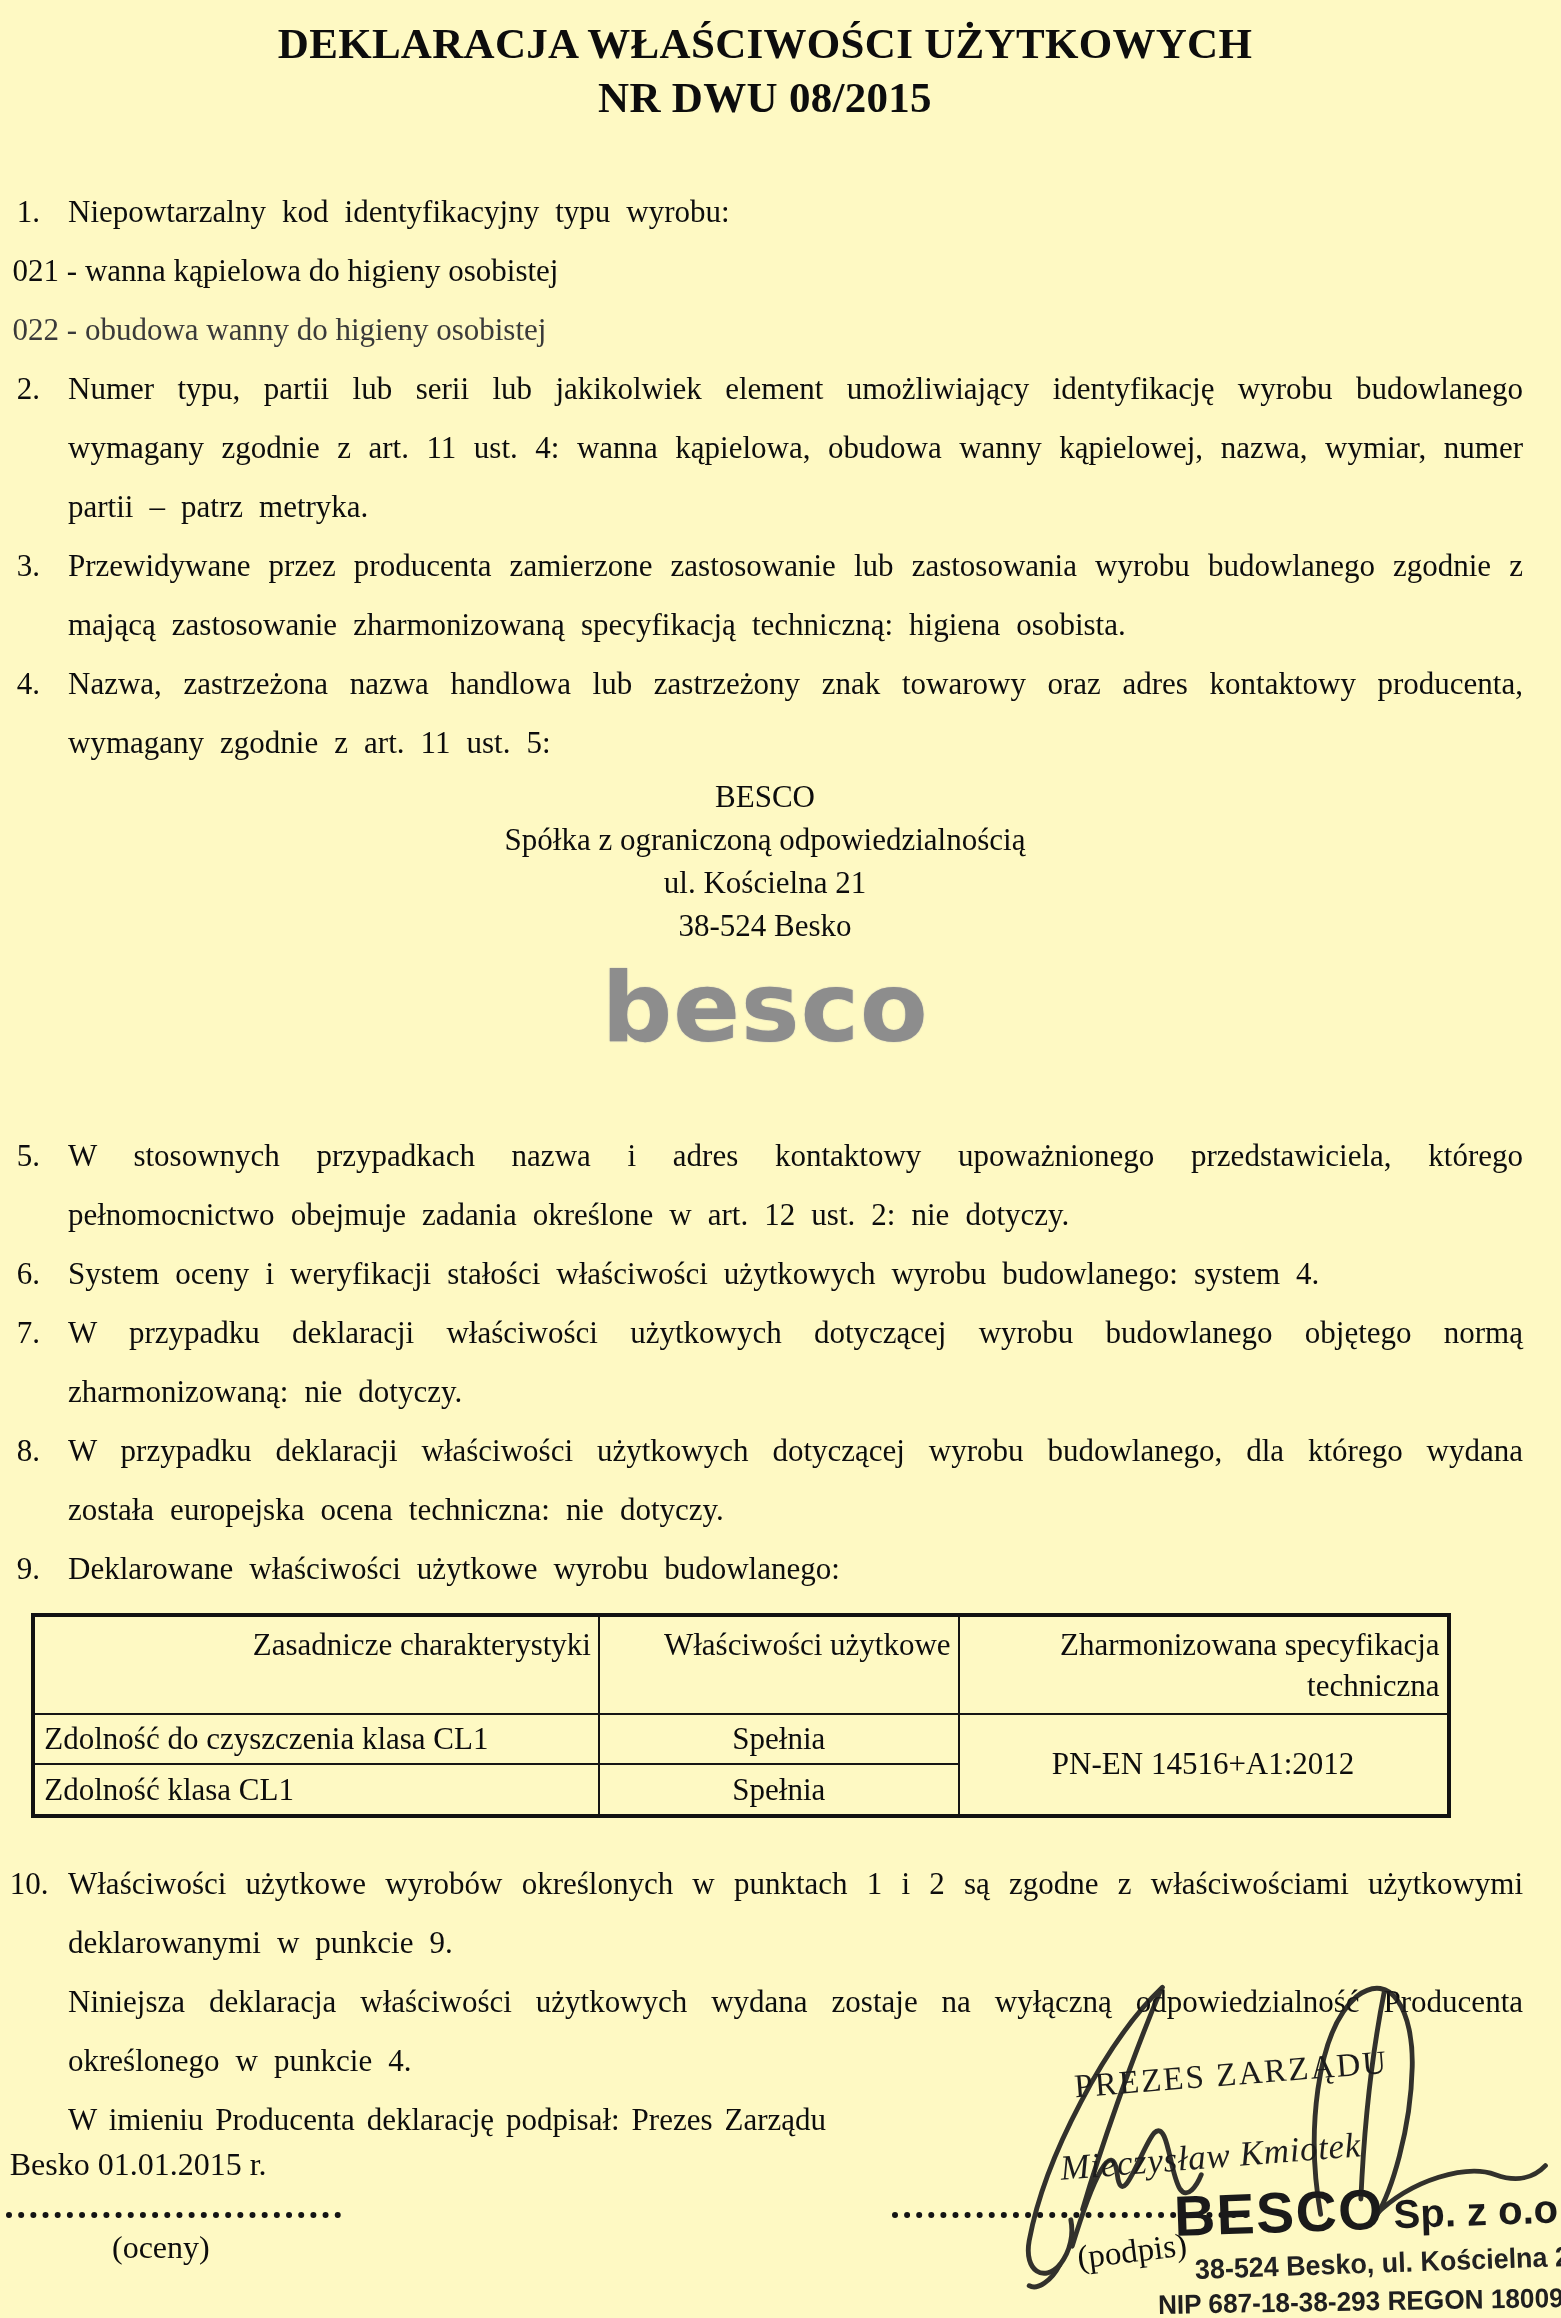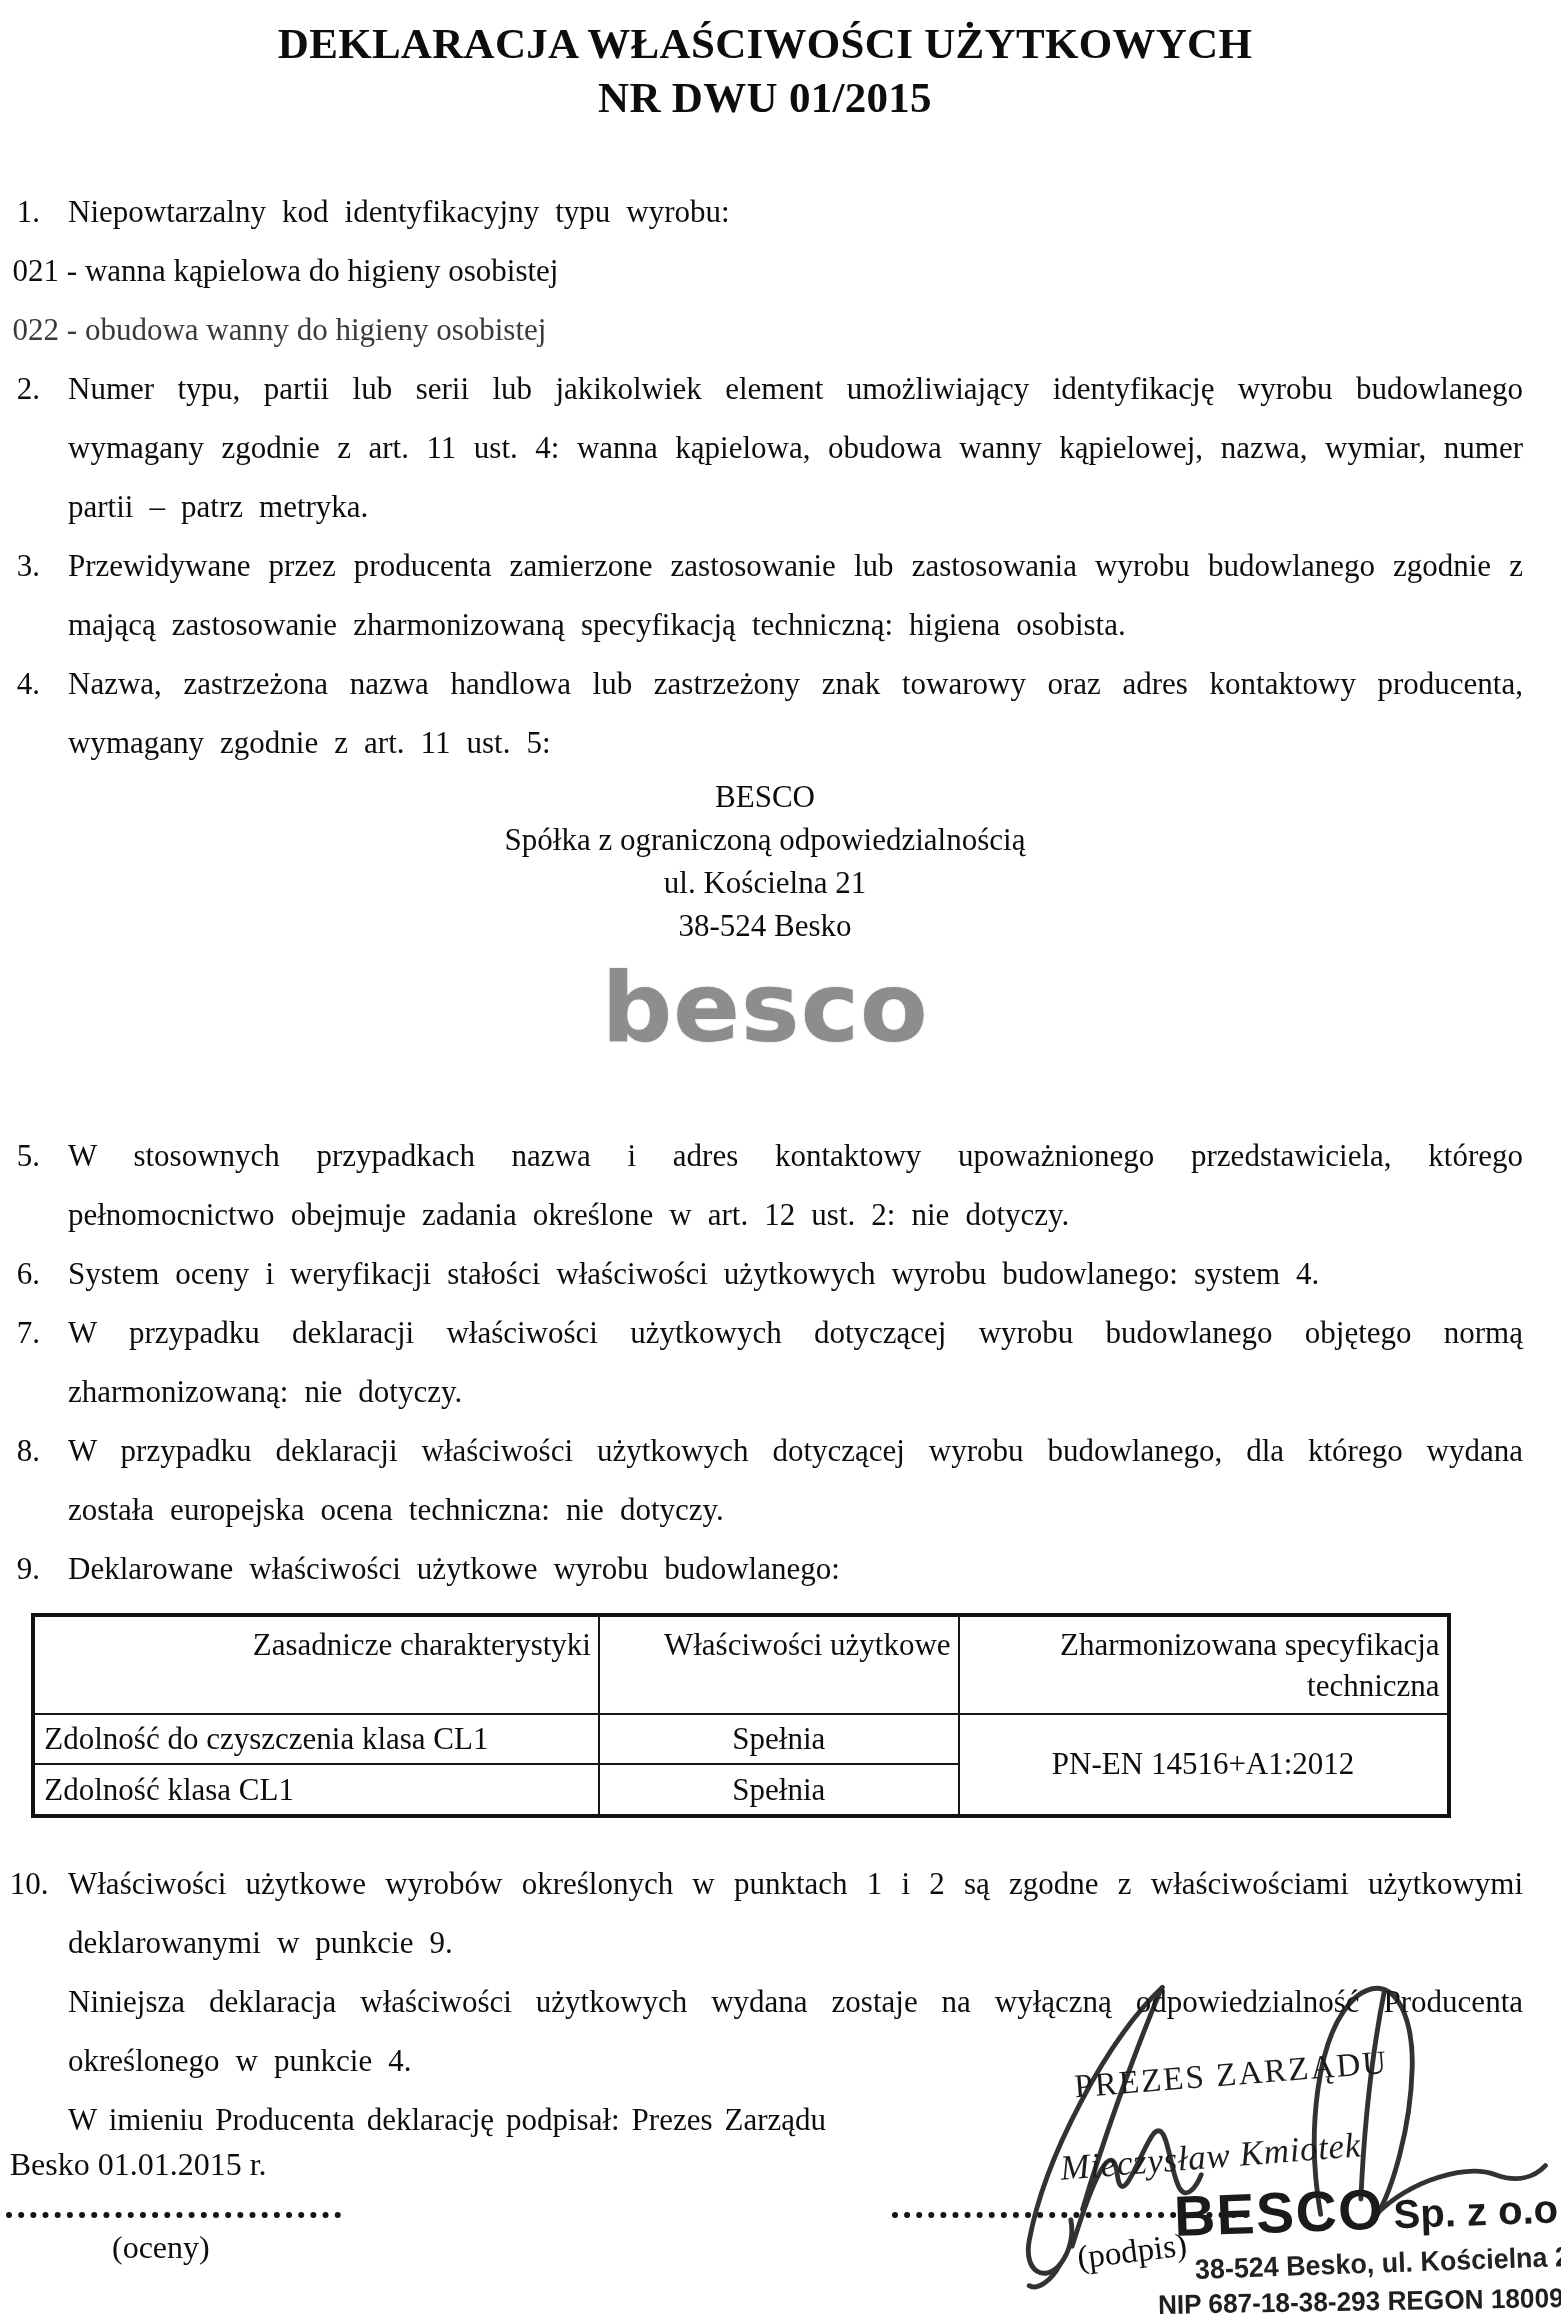--- a/index.html
+++ b/index.html
@@ -1,21 +1,21 @@
 <!DOCTYPE html>
 <html style="font-size:11px"><head>
 <meta charset="utf-8">
 <style>
   html, body { margin: 0; padding: 0; background: #e8e8e8; }
   .page {
     position: relative;
     width: 1561px;
     height: 2319px;
     margin: 0 auto;
-    background: #ffffff;
+    background: #fef9c3;
     color: #0d0d0d;
     font-family: "Liberation Serif", serif;
     overflow: hidden;
   }
   .content { padding: 9.7px 38px 0 7px; }
 
   .title {
     text-align: center;
     font-weight: bold;
     font-size: 43px;
@@ -140,21 +140,21 @@
   .signature-svg { position: absolute; left: 968px; top: 1970px; z-index: 3; }
 </style>
 </head>
 <body>
 
 <div class="page">
   <div class="content">
 
     <div class="title">
       <div>DEKLARACJA WŁAŚCIWOŚCI UŻYTKOWYCH</div>
-      <div>NR DWU 01/2015</div>
+      <div>NR DWU 08/2015</div>
     </div>
 
     <div class="item mt-item1">
       <span class="num">1.</span>
       <span>Niepowtarzalny kod identyfikacyjny typu wyrobu:</span>
     </div>
 
     <div class="codes">
       <div class="code-line">021 - wanna kąpielowa do higieny osobistej</div>
       <div class="code-line code-faded">022 - obudowa wanny do higieny osobistej</div>

